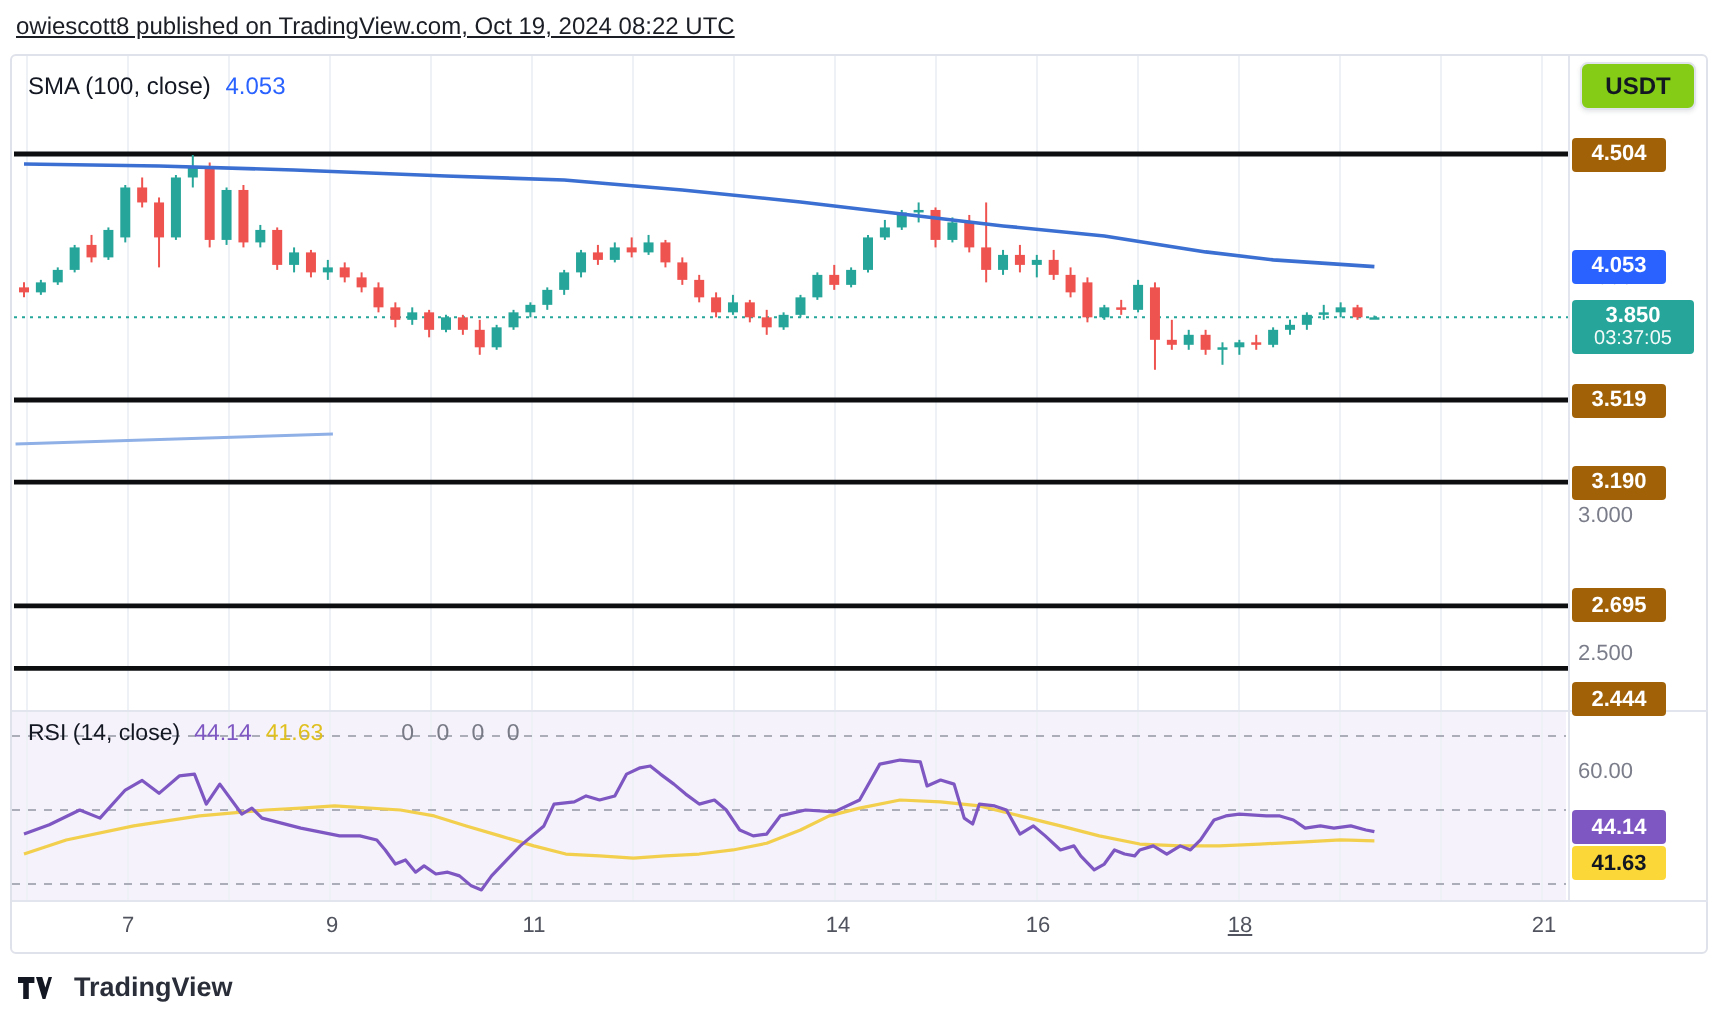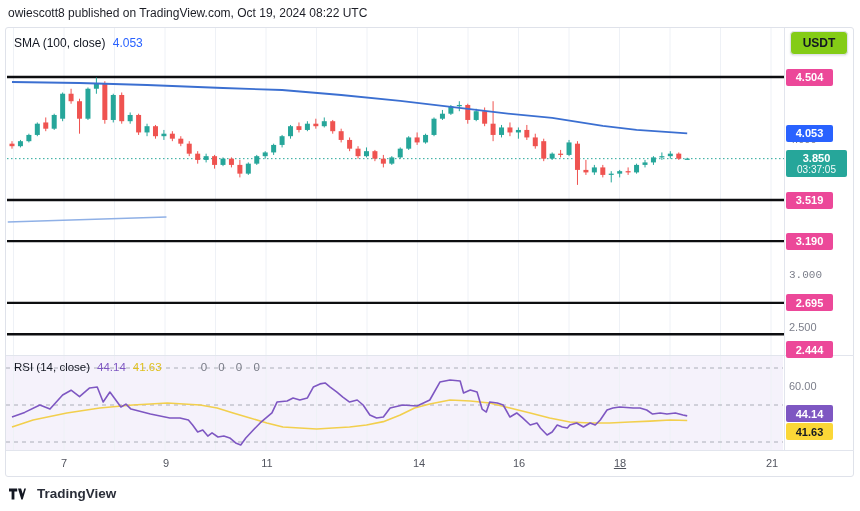--- a/index.html
+++ b/index.html
@@ -1,37 +1,37 @@
 <!DOCTYPE html>
 <html><head>
 <meta charset="utf-8">
 <style>
   html,body{margin:0;padding:0;background:#fff;}
   body{width:860px;height:511px;position:relative;overflow:hidden;
        font-family:"Liberation Sans",sans-serif;-webkit-font-smoothing:antialiased;}
-  .attribution{position:absolute;left:8px;top:6px;font-size:12px;font-weight:500;color:#1c1e26;z-index:6;}
+  .attribution{position:absolute;left:8px;top:6px;font-size:12px;font-weight:500;color:#1c1e26;z-index:6;text-decoration:underline;}
   .frame{position:absolute;left:5px;top:27px;width:849px;height:450px;border:1px solid #dfe2ea;
          border-radius:3px;box-sizing:border-box;z-index:1;background:transparent;}
   #chart-svg{position:absolute;left:0;top:0;z-index:2;}
   .legend{position:absolute;left:14px;top:33px;z-index:6;font-size:12px;color:#131722;line-height:16px;white-space:nowrap;}
   .legend .row2{margin-top:2px;}
   .val-green{color:#089981;}
   .val-blue{color:#2962ff;font-weight:500;}
   .ohlc-letter{color:#131722;margin-left:6px;}
   .usdt-btn{position:absolute;left:790px;top:31px;width:56px;height:22px;background:#84cc16;
             border:1px solid #e0e3eb;border-radius:4px;box-shadow:0 1px 2px rgba(60,64,80,.12);
             font-size:12px;font-weight:600;color:#131722;display:flex;align-items:center;justify-content:center;z-index:6;}
   .rsi-legend{position:absolute;left:14px;top:361px;z-index:6;font-size:11.5px;color:#131722;white-space:nowrap;}
   .rsi-legend span{margin-right:7px;}
   .rsi-val{color:#7e57c2;font-weight:500;}
   .rsi-ma-val{color:#dfc01e;font-weight:500;}
   .rsi-extra{color:#787b86;letter-spacing:4px;padding-left:32px;}
   .plabel{position:absolute;left:786px;width:47px;height:17px;border-radius:2px;color:#fff;
           font-size:11px;font-weight:700;display:flex;align-items:center;justify-content:center;z-index:5;}
-  .plabel.black{background:#ec4899;}
+  .plabel.black{background:#a16207;}
   .plabel.blue{background:#2962ff;}
   .plabel.teal{background:#26a69a;width:61px;height:27px;flex-direction:column;line-height:12px;justify-content:center;}
   .plabel .cd{font-size:10px;font-weight:400;opacity:.95;}
   .plabel.purple{background:#7e57c2;}
   .plabel.yellow{background:#fbd737;color:#131722;}
   .ptick{position:absolute;left:789px;color:#7b7e8a;font-size:11px;z-index:3;line-height:13px;}
   .tlabel{position:absolute;top:457px;transform:translateX(-50%);font-size:11px;color:#51545e;z-index:4;}
   .time-axis-zone{position:absolute;left:6px;top:451px;width:848px;height:26px;z-index:3;}
   .price-axis-zone{position:absolute;left:785px;top:28px;width:69px;height:422px;z-index:3;}
   .footer-logo{position:absolute;left:9px;top:486px;display:flex;align-items:center;gap:11px;z-index:6;}
@@ -267,21 +267,21 @@
 
 <div class="footer-logo">
   <svg width="17" height="14" viewBox="0 0 17 14">
     <path fill="#131722" d="M0 1.5h8.2v3H5.4v8H2.6v-8H0z"></path>
     <path fill="#131722" d="M9.0 1.5h3.1l1.6 5.3 1.6-5.3H17l-3.3 11h-1.4z"></path>
   </svg>
   <span class="txt">TradingView</span>
 </div>
 
 <div class="ptick" style="top: 133.438px;">4.000</div>
-<div class="ptick" style="top: 269px; font-family: Liberation Mono, monospace;">3.000</div>
+<div class="ptick" style="top: 252px;">3.000</div>
 <div class="ptick" style="top: 320.743px;">2.500</div>
 <div class="plabel black" style="top: 68.5031px;">4.504</div>
 <div class="plabel blue" style="top: 124.819px;">4.053</div>
 <div class="plabel teal" style="top: 150.168px;">
     <div>3.850</div>
     <div class="cd">03:37:05</div>
   </div>
 <div class="plabel black" style="top: 191.5px;">3.519</div>
 <div class="plabel black" style="top: 232.582px;">3.190</div>
 <div class="plabel black" style="top: 294.393px;">2.695</div>

